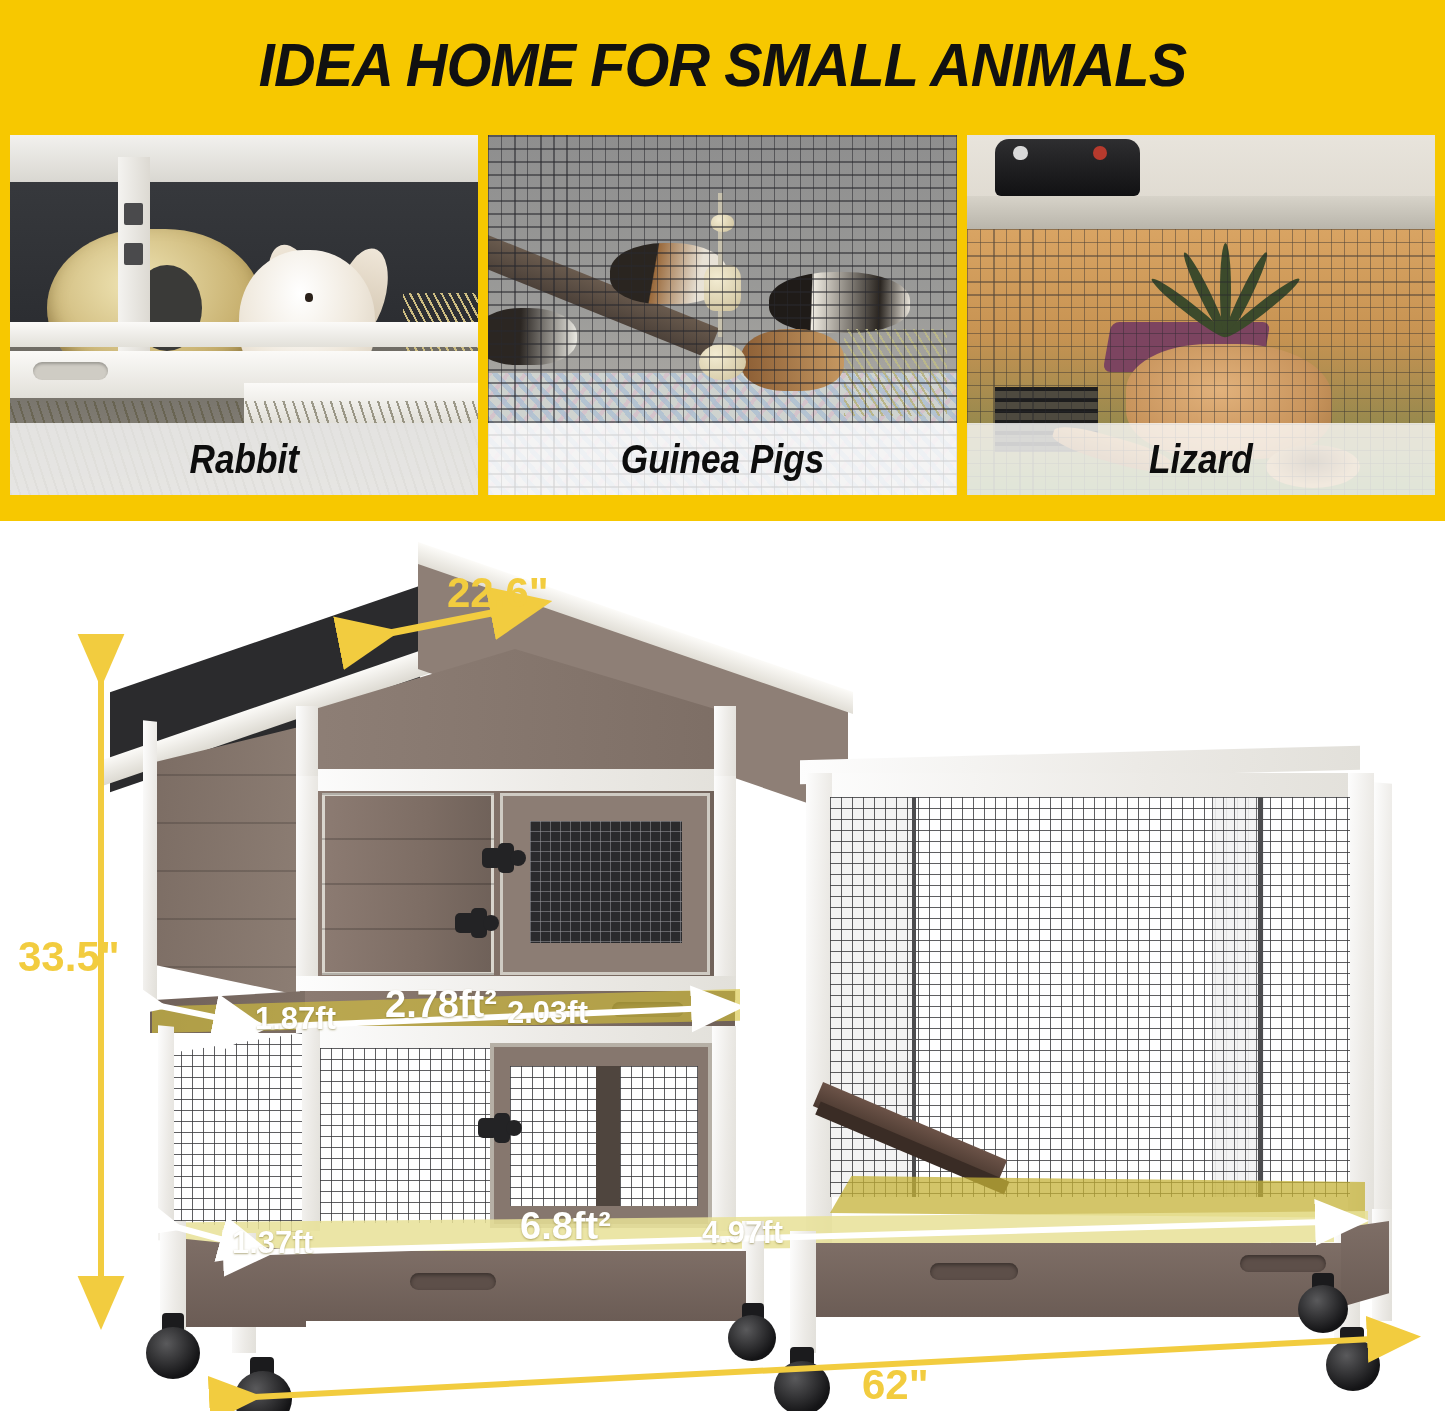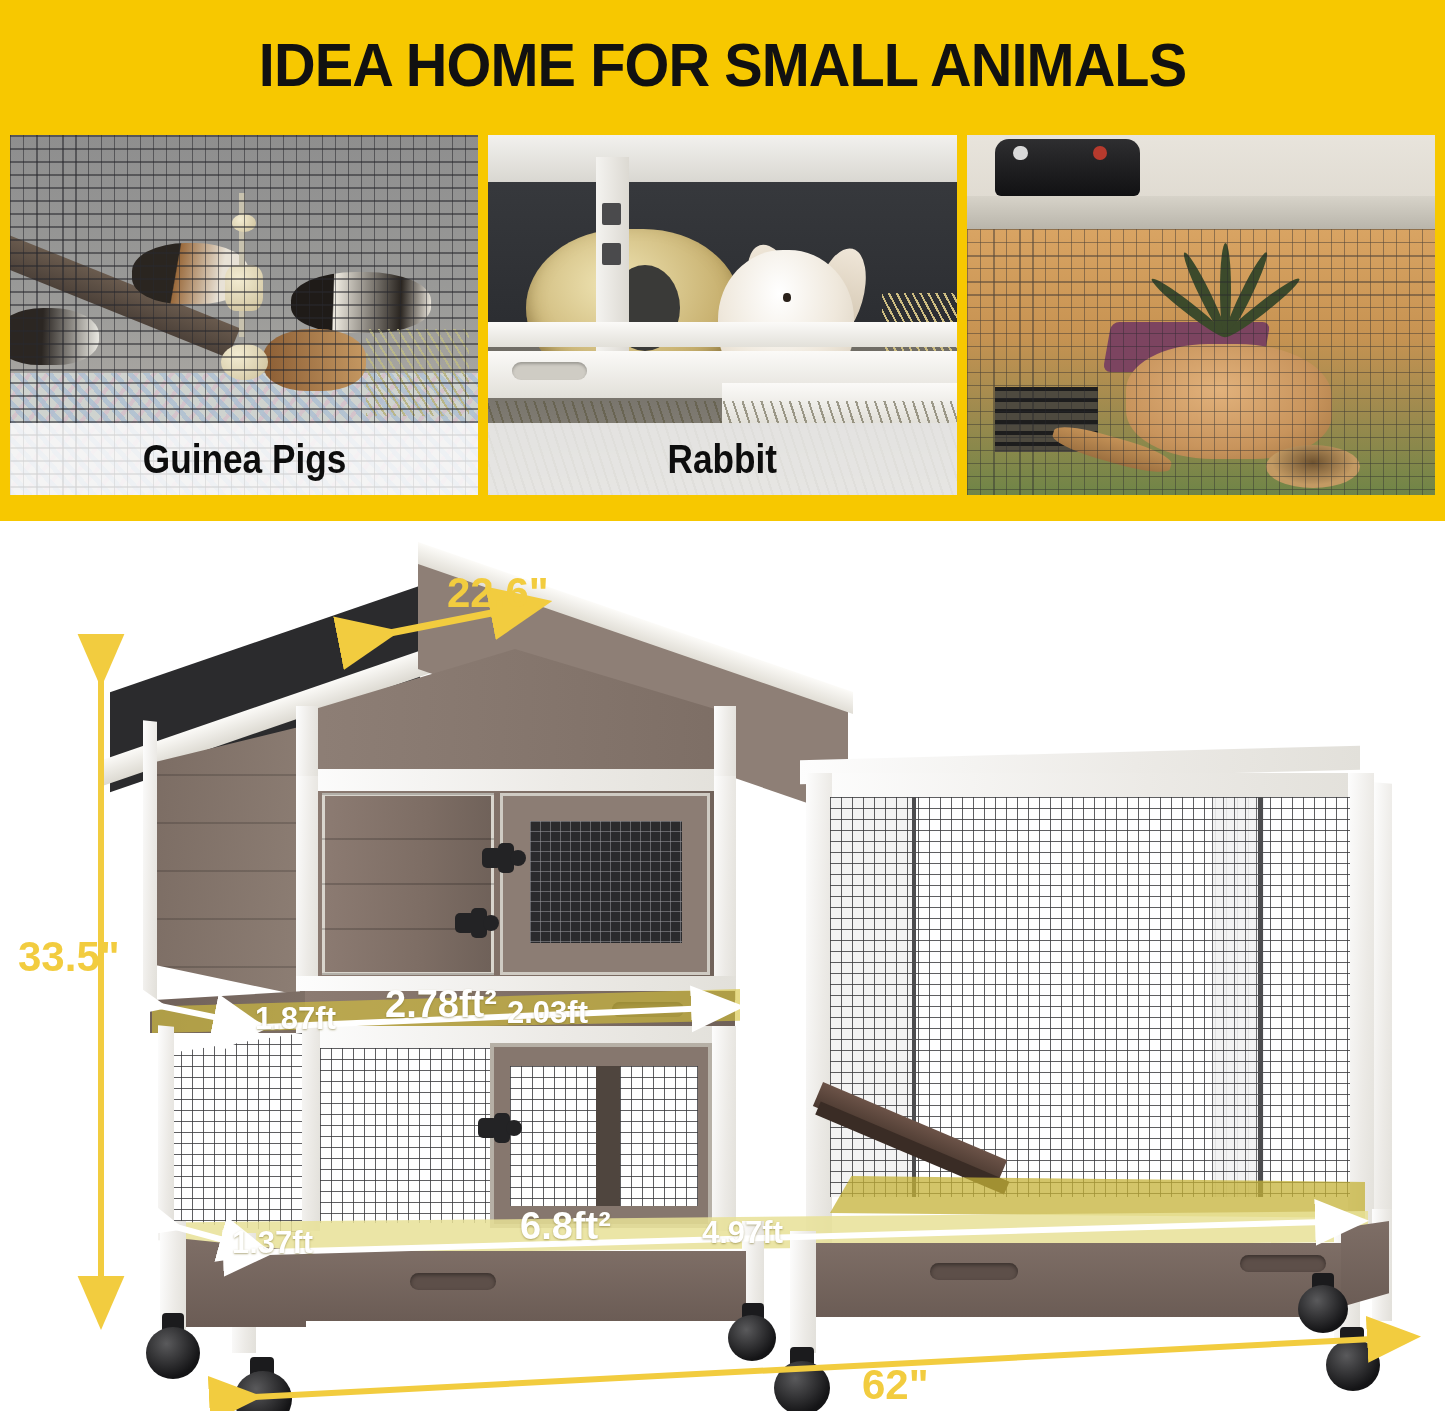--- a/index.html
+++ b/index.html
@@ -8,20 +8,21 @@
     background:#ffffff;
     font-family:"Liberation Sans", sans-serif;
     overflow:hidden;
     position:relative;
   }
 
   
   .banner{
     position:absolute;left:0;top:0;width:1445px;height:521px;
     background:#F7C800;
+    font-style:italic;
   }
   .banner-title{
     position:absolute;left:0;top:34px;width:1445px;
     text-align:center;
     font-family:"Liberation Sans", sans-serif;
     font-weight:bold;
     font-size:62px;
     line-height:62px;
     letter-spacing:-1px;
     color:#111111;
@@ -187,41 +188,20 @@
   .floor-hi2{position:absolute;background:rgba(232,224,150,0.85);}
 </style>
 </head>
 <body>
 
 <div class="banner">
 
   <div class="banner-title">IDEA HOME FOR SMALL ANIMALS</div>
 
   <div class="photo-strip">
-
-    <div class="photo-card">
-      <div class="photo-art">
-        <div class="gp-bg"></div>
-        <div class="gp-bed"></div>
-        <div class="gp-ramp"></div>
-        <div class="gp-pig" style="left:26%;top:30%;width:25%;height:17%;background:linear-gradient(100deg,#2a2520 38%,#9a6a3c 39%,#e8e2d6 75%);"></div>
-        <div class="gp-pig" style="left:60%;top:38%;width:30%;height:17%;background:linear-gradient(92deg,#1f1b18 30%,#f0ece2 31%,#2a2520 78%,#efeae0 100%);"></div>
-        <div class="gp-pig" style="left:54%;top:54%;width:22%;height:17%;background:linear-gradient(85deg,#8a5c33,#c79a63);"></div>
-        <div class="gp-pig" style="left:-3%;top:48%;width:22%;height:16%;background:linear-gradient(92deg,#2b2622 45%,#ecebe4 100%);"></div>
-        <div class="gp-toy-stick"></div>
-        <div class="gp-toy-ball" style="left:47.5%;top:22%;width:5%;height:5%;"></div>
-        <div class="gp-toy-ball" style="left:46%;top:36%;width:8%;height:13%;border-radius:30%;"></div>
-        <div class="gp-toy-ball" style="left:45%;top:58%;width:10%;height:10%;"></div>
-        <div class="gp-hay"></div>
-        <div class="mesh-ov"></div>
-      </div>
-      <div class="photo-label-bar">
-        <span class="photo-label">Guinea Pigs</span>
-      </div>
-    </div>
 
     <div class="photo-card">
       <div class="photo-art">
         <div class="rb-bg"></div>
         <div class="rb-topshelf"></div>
         <div class="rb-hay"></div>
         <div class="rb-hayhole"></div>
         <div class="rb-hay2"></div>
         <div class="rb-ear" style="left:56%;top:30%;transform:rotate(-18deg);"></div>
         <div class="rb-ear" style="left:70%;top:31%;transform:rotate(16deg);"></div>
@@ -232,20 +212,41 @@
         <div class="rb-clip" style="top:30%;"></div>
         <div class="rb-rail" style="top:52%;height:7%;"></div>
         <div class="rb-rail" style="top:60%;height:13%;"></div>
         <div class="rb-handle" style="left:5%;top:63%;width:16%;"></div>
         <div class="rb-handle" style="left:70%;top:70%;width:17%;"></div>
         <div class="rb-rail" style="top:69%;height:11%;left:50%;width:54%;"></div>
         <div class="rb-straw"></div>
       </div>
       <div class="photo-label-bar">
         <span class="photo-label">Rabbit</span>
+      </div>
+    </div>
+
+    <div class="photo-card">
+      <div class="photo-art">
+        <div class="gp-bg"></div>
+        <div class="gp-bed"></div>
+        <div class="gp-ramp"></div>
+        <div class="gp-pig" style="left:26%;top:30%;width:25%;height:17%;background:linear-gradient(100deg,#2a2520 38%,#9a6a3c 39%,#e8e2d6 75%);"></div>
+        <div class="gp-pig" style="left:60%;top:38%;width:30%;height:17%;background:linear-gradient(92deg,#1f1b18 30%,#f0ece2 31%,#2a2520 78%,#efeae0 100%);"></div>
+        <div class="gp-pig" style="left:54%;top:54%;width:22%;height:17%;background:linear-gradient(85deg,#8a5c33,#c79a63);"></div>
+        <div class="gp-pig" style="left:-3%;top:48%;width:22%;height:16%;background:linear-gradient(92deg,#2b2622 45%,#ecebe4 100%);"></div>
+        <div class="gp-toy-stick"></div>
+        <div class="gp-toy-ball" style="left:47.5%;top:22%;width:5%;height:5%;"></div>
+        <div class="gp-toy-ball" style="left:46%;top:36%;width:8%;height:13%;border-radius:30%;"></div>
+        <div class="gp-toy-ball" style="left:45%;top:58%;width:10%;height:10%;"></div>
+        <div class="gp-hay"></div>
+        <div class="mesh-ov"></div>
+      </div>
+      <div class="photo-label-bar">
+        <span class="photo-label">Guinea Pigs</span>
       </div>
     </div>
 
 
     <div class="photo-card">
       <div class="photo-art">
         <div class="lz-bg"></div>
         <div class="lz-tank"></div>
         <div class="lz-shelf"></div>
         <div class="lz-lamp"></div>
@@ -258,20 +259,23 @@
           <div class="lz-leaf" style="transform:rotate(0deg)"></div>
           <div class="lz-leaf" style="transform:rotate(26deg)"></div>
           <div class="lz-leaf" style="transform:rotate(52deg)"></div>
         </div>
         <div class="lz-vent"></div>
         <div class="lz-tail"></div>
         <div class="lz-dragon"></div>
         <div class="lz-dish"></div>
         <div class="mesh-ov" style="opacity:.75;top:26%;"></div>
       </div>
+      <div class="photo-label-bar">
+        <span class="photo-label">Lizard</span>
+      </div>
     </div>
 
   </div>
 </div>
 
 <div class="product">
 
   <div style="position:absolute;left:348px;top:95px;width:215px;height:22px;background:linear-gradient(#f3f1ed,#d9d6ce);transform:skewY(-4deg);"></div>
   <div style="position:absolute;left:352px;top:108px;width:205px;height:14px;background:#2b2b2d;transform:skewY(-4deg);"></div>
 

